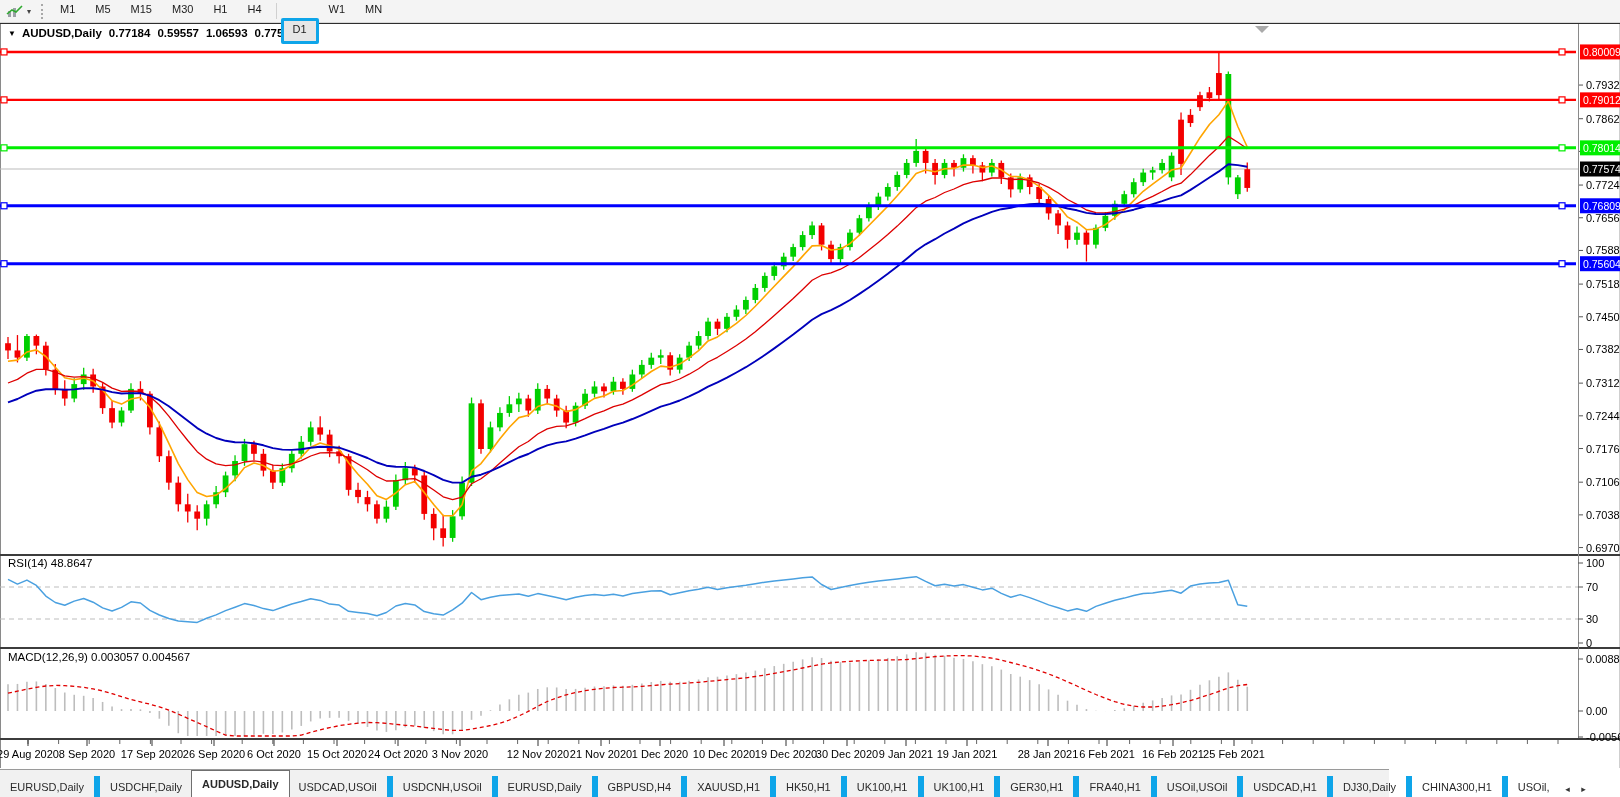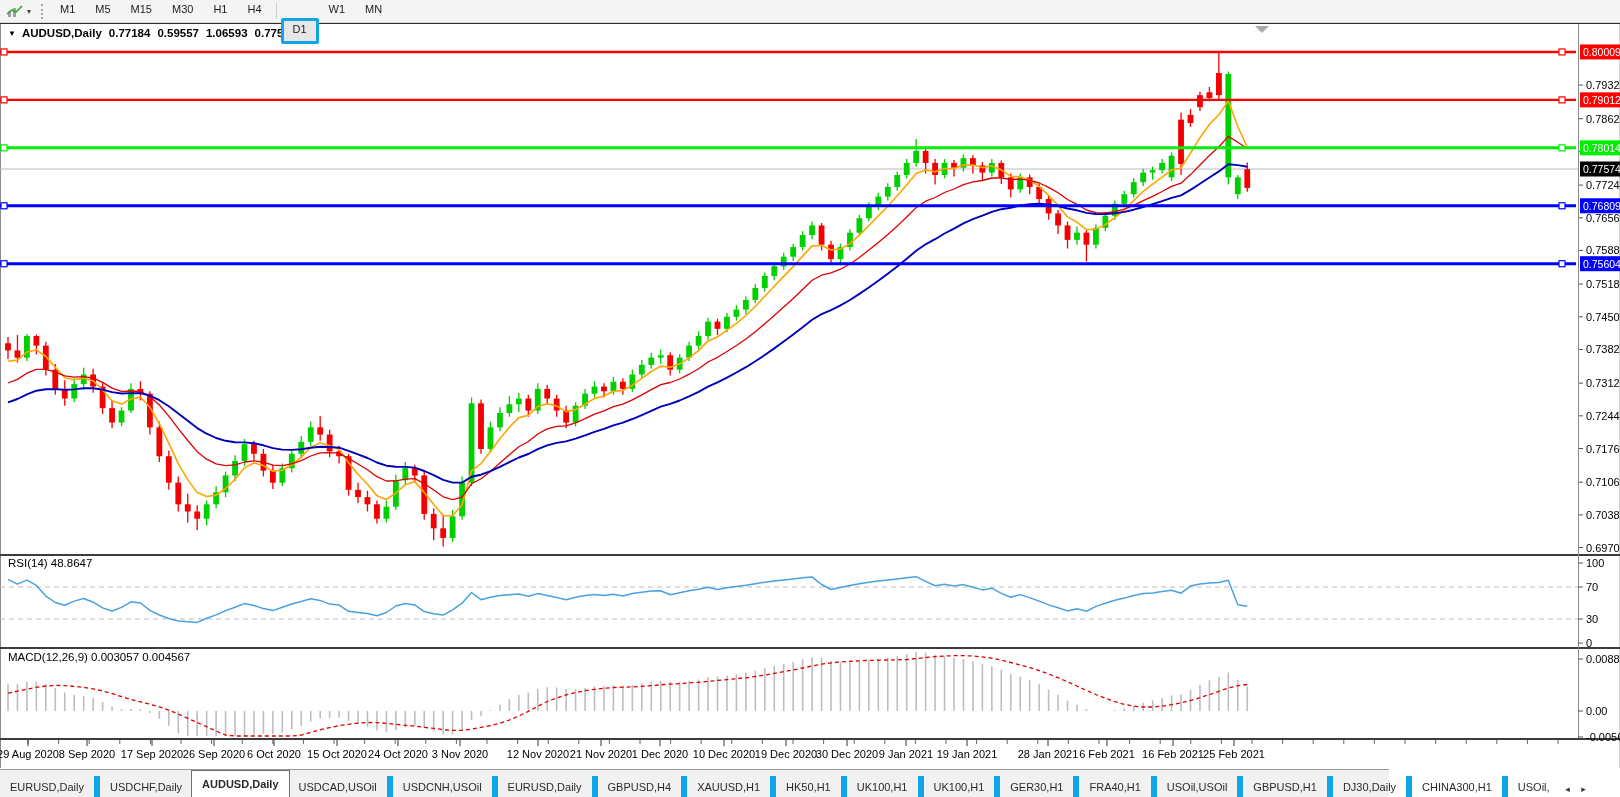--- a/index.html
+++ b/index.html
@@ -654,21 +654,21 @@
     <div class="tab">USDCNH,USOil</div>
     <div class="tab">EURUSD,Daily</div>
     <div class="tab">GBPUSD,H4</div>
     <div class="tab">XAUUSD,H1</div>
     <div class="tab">HK50,H1</div>
     <div class="tab">UK100,H1</div>
     <div class="tab">UK100,H1</div>
     <div class="tab">GER30,H1</div>
     <div class="tab">FRA40,H1</div>
     <div class="tab">USOil,USOil</div>
-    <div class="tab">GBPUSD,H1</div>
+    <div class="tab">USDCAD,H1</div>
     <div class="tab">DJ30,Daily</div>
     <div class="tab">CHINA300,H1</div>
     <div class="tab">USOil,</div>
     <div id="tab-arrows">
     <div class="tab-arrow">◂</div>
     <div class="tab-arrow">▸</div>
   </div>
 </div>
 
 </body></html>

